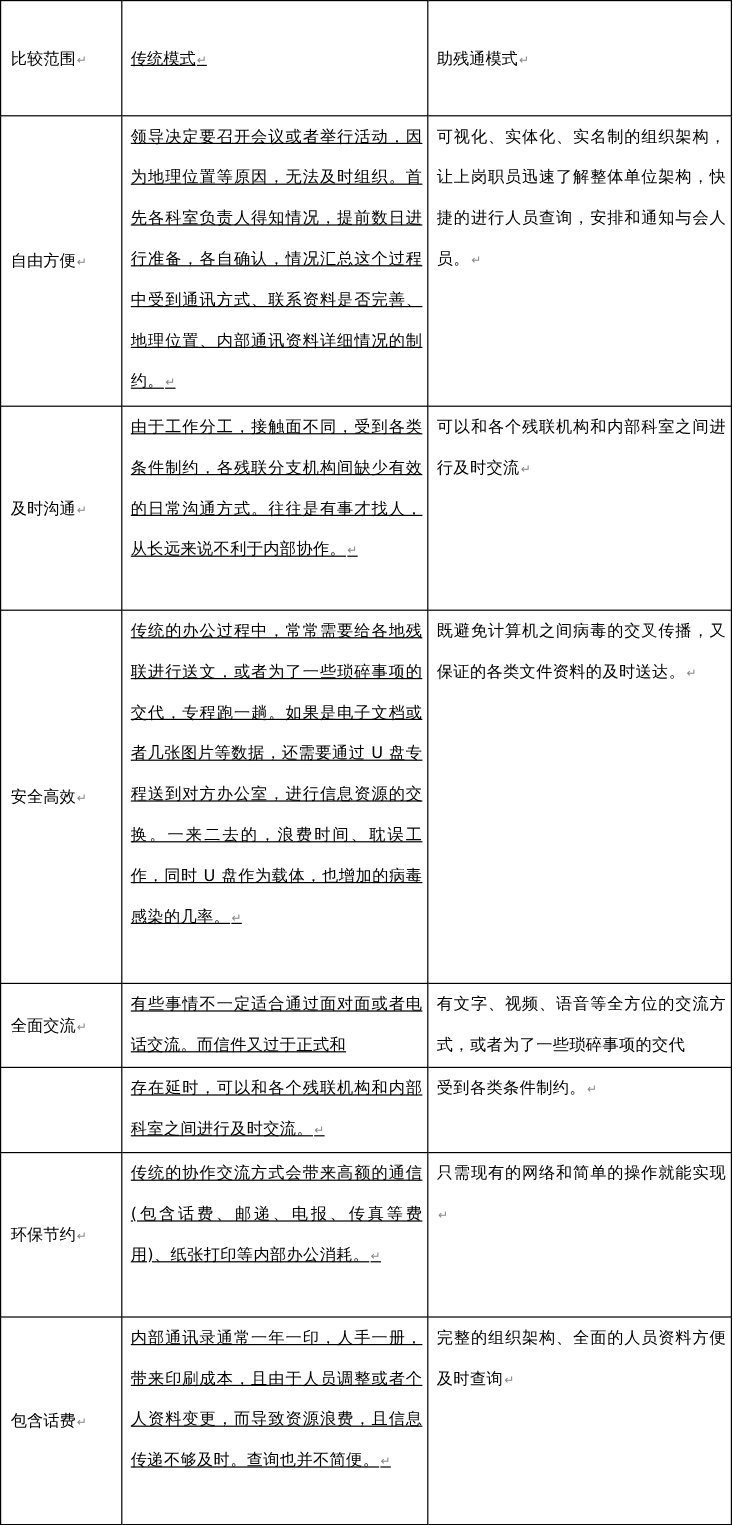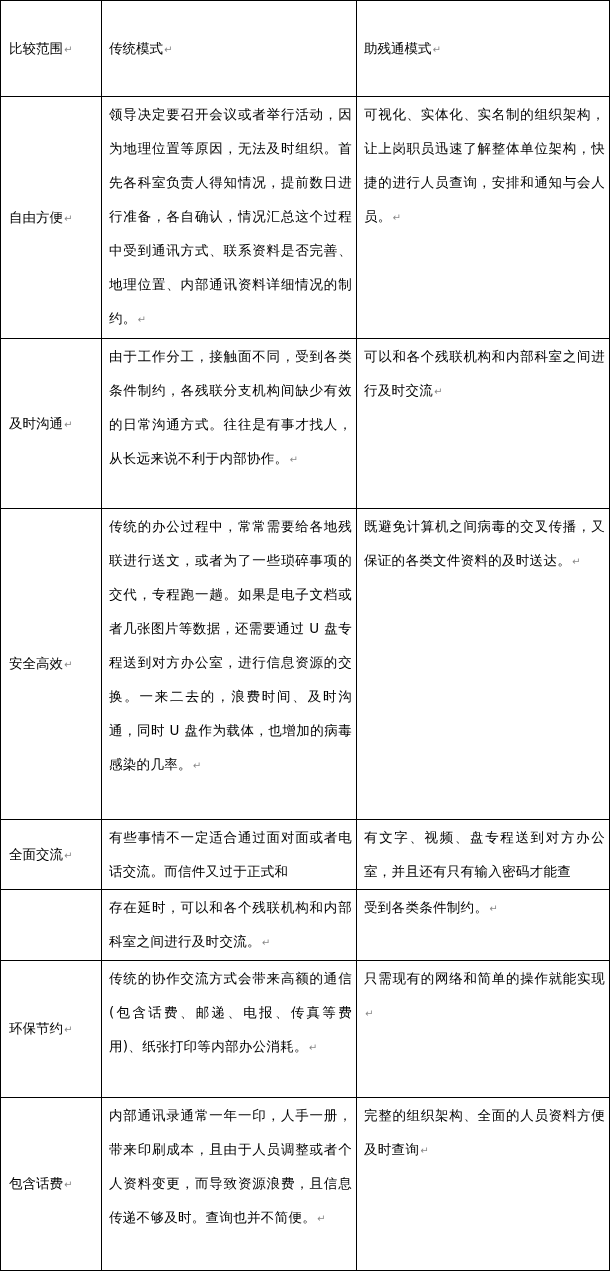--- a/index.html
+++ b/index.html
@@ -1,21 +1,21 @@
 <!DOCTYPE html>
 <html><head>
 <meta charset="utf-8">
 <style>
   html, body { margin:0; padding:0; background:#ffffff; }
   body { width:611px; height:1271px; overflow:hidden; position:relative;
          font-family: "DejaVu Sans", "Liberation Sans", sans-serif; color:#000; }
   table { position:absolute; left:0; top:0; border-collapse:collapse; table-layout:fixed; width:610px;padding-left:39px; }
   td { border:1px solid #000; padding:0; vertical-align:middle; font-size:13.5px; }
   td.c1 { width:92px; padding-left:8px; }
-  td.c2 { width:243px; padding-left:7px; padding-right:4px; vertical-align:top; }
+  td.c2 { width:243px; padding-left:7px; padding-right:4px; vertical-align:top;text-decoration:underline; }
   td.c3 { padding-left:7px; padding-right:4px; vertical-align:top; }
   td.hdr { vertical-align:middle; }
   .txt { line-height:34px; text-align:justify; letter-spacing:0.3px; }
   .pm { color:#888; font-size:10px; margin-left:1px; }
   tr.r0 td { height:95px; }
   tr.r1 td { height:241px;margin-top:39px; }
   tr.r2 td { height:169px; }
   tr.r3 td { height:310px; }
   tr.r4 td { height:69px; }
   tr.r5 td { height:69px; }
@@ -49,34 +49,34 @@
           <div class="txt"><span>由于工作分工，接触面不同，受到各类条件制约，各残联分支机构间缺少有效的日常沟通方式。往往是有事才找人，从长远来说不利于内部协作。</span><span class="pm">↵</span></div>
         </td>
     <td class="c3">
           <div class="txt"><span>可以和各个残联机构和内部科室之间进行及时交流</span><span class="pm">↵</span></div>
         </td>
   </tr>
 
   <tr class="r3">
     <td class="c1"><span>安全高效</span><span class="pm">↵</span></td>
     <td class="c2">
-          <div class="txt"><span>传统的办公过程中，常常需要给各地残联进行送文，或者为了一些琐碎事项的交代，专程跑一趟。如果是电子文档或者几张图片等数据，还需要通过 U 盘专程送到对方办公室，进行信息资源的交换。一来二去的，浪费时间、及时沟通，同时 U 盘作为载体，也增加的病毒感染的几率。</span><span class="pm">↵</span></div>
+          <div class="txt"><span>传统的办公过程中，常常需要给各地残联进行送文，或者为了一些琐碎事项的交代，专程跑一趟。如果是电子文档或者几张图片等数据，还需要通过 U 盘专程送到对方办公室，进行信息资源的交换。一来二去的，浪费时间、耽误工作，同时 U 盘作为载体，也增加的病毒感染的几率。</span><span class="pm">↵</span></div>
         </td>
     <td class="c3">
           <div class="txt"><span>既避免计算机之间病毒的交叉传播，又保证的各类文件资料的及时送达。</span><span class="pm">↵</span></div>
         </td>
   </tr>
 
   <tr class="r4">
     <td class="c1"><span>全面交流</span><span class="pm">↵</span></td>
     <td class="c2">
           <div class="txt"><span>有些事情不一定适合通过面对面或者电话交流。而信件又过于正式和</span></div>
         </td>
     <td class="c3">
-          <div class="txt"><span>有文字、视频、盘专程送到对方办公室，并且还有只有输入密码才能查</span></div>
+          <div class="txt"><span>有文字、视频、语音等全方位的交流方式，或者为了一些琐碎事项的交代</span></div>
         </td>
   </tr>
 
   <tr class="r5">
     <td class="c1"><span></span></td>
     <td class="c2">
           <div class="txt"><span>存在延时，可以和各个残联机构和内部科室之间进行及时交流。</span><span class="pm">↵</span></div>
         </td>
     <td class="c3">
           <div class="txt"><span>受到各类条件制约。</span><span class="pm">↵</span></div>

